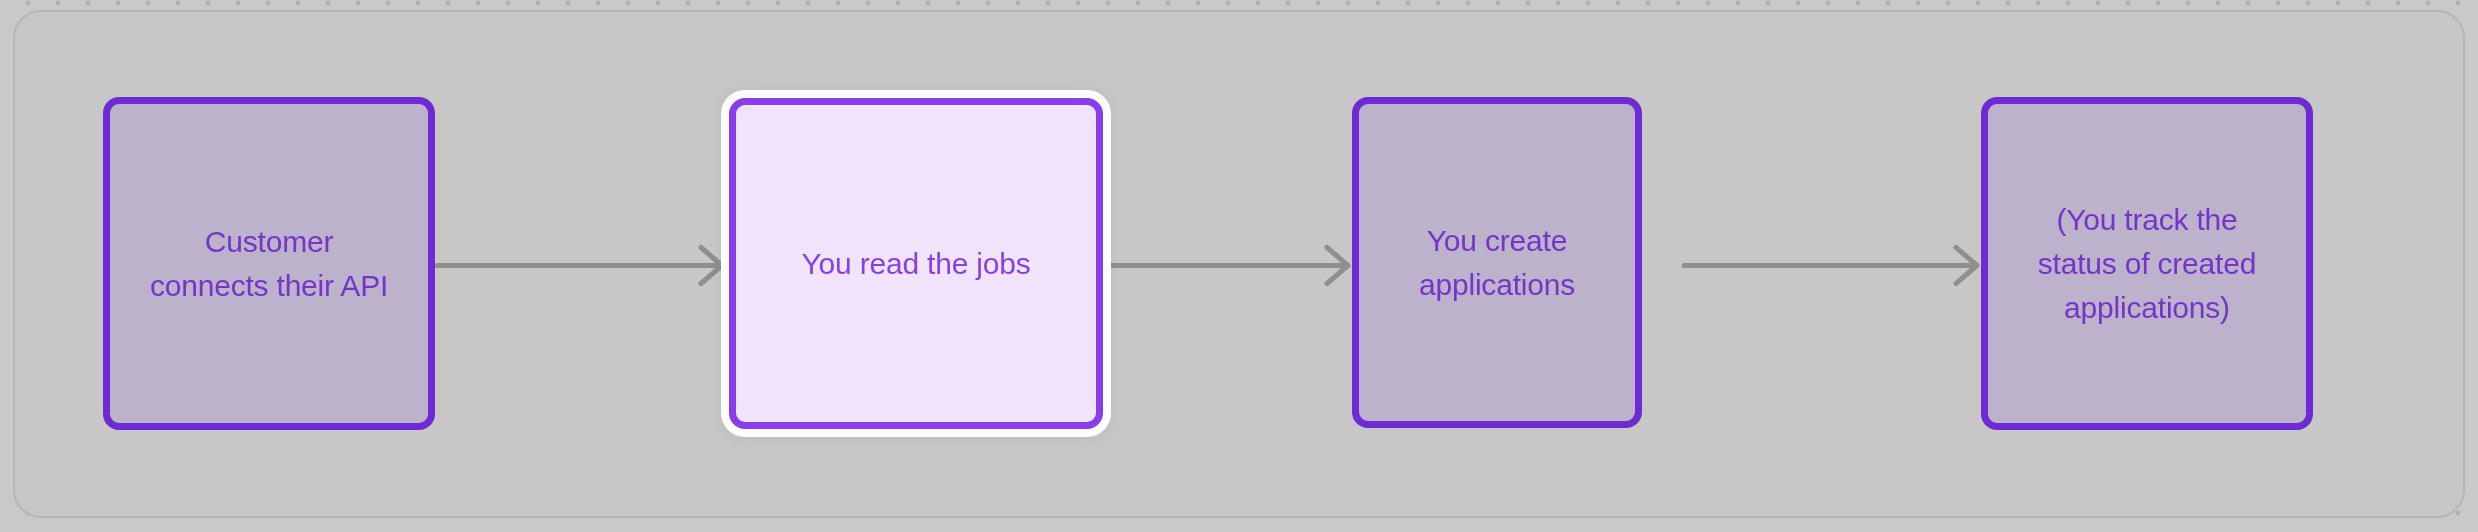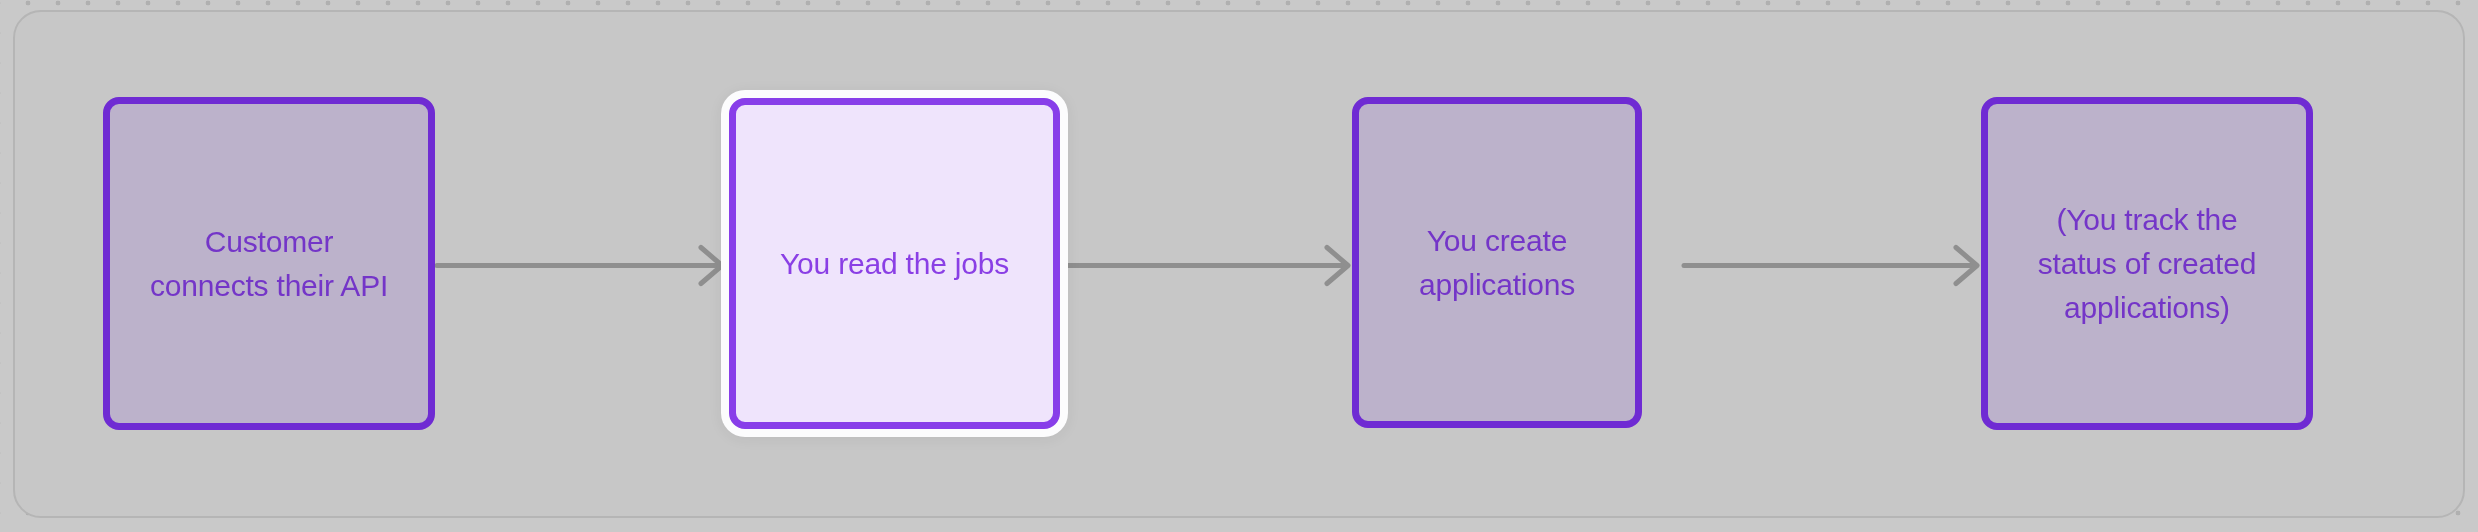--- a/index.html
+++ b/index.html
@@ -60,21 +60,21 @@
     white-space: pre-line;
     padding: 0 10px;
   }
   .node.selected {
     background: #efe4fc;
     border-color: #883ee9;
     color: #8a3fe5;
     box-shadow: 0 0 0 8px #fcfcfd, 0 2px 14px 9px rgba(0,0,0,0.05);
   }
   .n1 { left: 103px; justify-content: center; }
-  .n2 { left: 729px; top: 98px; width: 331px; height: 331px; }
+  .n2 { left: 729px; top: 98px; width: 374px; height: 331px; }
   .n3 { left: 1352px; width: 290px; height: 331px; }
   .n4 { left: 1981px; }
 </style>
 </head>
 <body>
 
 <div class="frame"></div>
 
 <svg class="arrows-layer" width="2478" height="532" viewBox="0 0 2478 532" fill="none" stroke="#8f8f8f" stroke-width="5" stroke-linecap="round" stroke-linejoin="round">
   <g>

